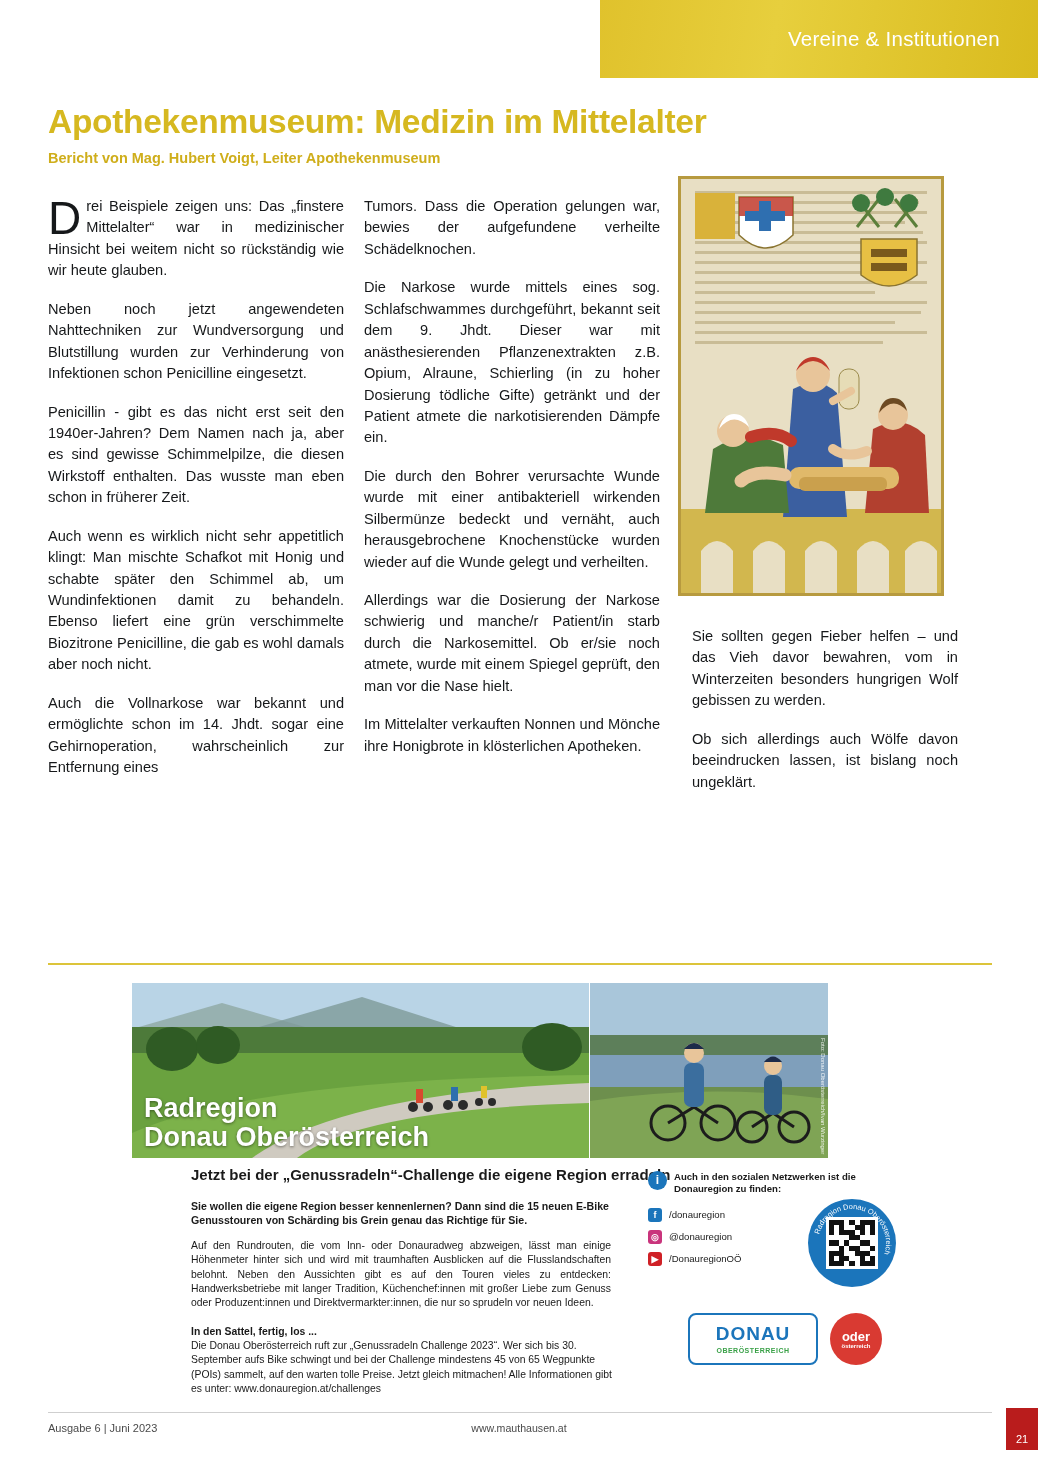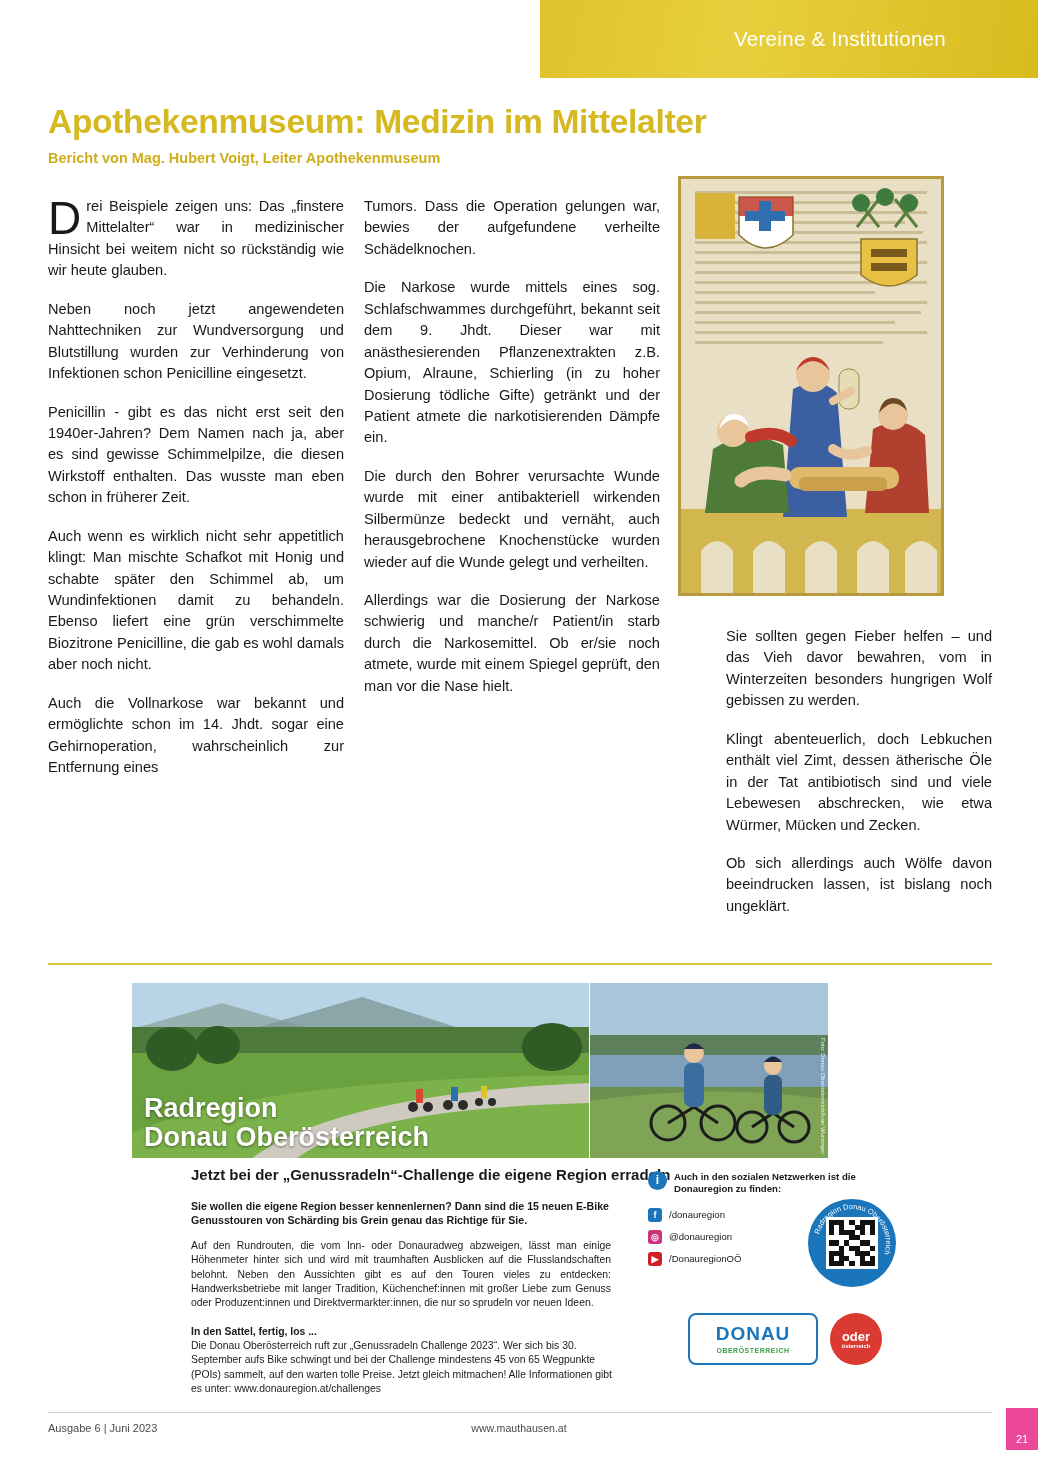--- a/index.html
+++ b/index.html
@@ -11,27 +11,27 @@
     font-family: "Liberation Sans", sans-serif;
     color: #1a1a1a;
     position: relative;
     overflow: hidden;
   }
 
   
   .header-banner {
     position: absolute;
     top: 0; right: 0;
-    width: 498px;
+    width: 438px;
     height: 78px;
     background: linear-gradient(100deg, #e0c22c 0%, #e7cf3d 40%, #d9bb1e 100%);
     display: flex;
     align-items: center;
     justify-content: flex-end;
-    padding-right: 92px;
+    padding-right: 38px;
   }
   .header-banner .sec-title {
     color: #ffffff;
     font-size: 20.5px;
     letter-spacing: 0.3px;
   }
 
   
   .article-head {
     position: absolute;
@@ -66,21 +66,21 @@
     position: absolute;
     top: 0;
     font-size: 14.6px;
     line-height: 1.47;
     color: #16181a;
     text-align: justify;
   }
   .col p { margin: 0 0 17px 0; }
   .col-1 { left: 0;    width: 296px; }
   .col-2 { left: 316px; width: 296px; }
-  .col-3 { left: 678px; width: 266px; }
+  .col-3 { left: 644px; width: 266px; }
 
   .dropcap::first-letter {
     float: left;
     font-size: 46px;
     line-height: 0.82;
     padding: 4px 5px 0 0;
     font-weight: normal;
   }
 
   
@@ -315,21 +315,21 @@
     text-align: center;
     font-size: 10.6px;
     color: #4a4a4a;
   }
   .page-tab {
     position: absolute;
     right: 0;
     top: 1408px;
     width: 32px;
     height: 42px;
-    background: #ec4899;
+    background: #b91c1c;
     color: #ffffff;
     font-size: 11px;
     display: flex;
     align-items: flex-end;
     justify-content: center;
     padding-bottom: 5px;
   }
 </style>
 </head>
 <body>
@@ -431,24 +431,24 @@
     <p>Neben noch jetzt angewendeten Nahttechniken zur Wundversorgung und Blutstillung wurden zur Verhinderung von Infektionen schon Penicilline eingesetzt.</p>
     <p>Penicillin - gibt es das nicht erst seit den 1940er-Jahren? Dem Namen nach ja, aber es sind gewisse Schimmelpilze, die diesen Wirkstoff enthalten. Das wusste man eben schon in früherer Zeit.</p>
     <p>Auch wenn es wirklich nicht sehr appetitlich klingt: Man mischte Schafkot mit Honig und schabte später den Schimmel ab, um Wundinfektionen damit zu behandeln. Ebenso liefert eine grün verschimmelte Biozitrone Penicilline, die gab es wohl damals aber noch nicht.</p>
     <p>Auch die Vollnarkose war bekannt und ermöglichte schon im 14. Jhdt. sogar eine Gehirnoperation, wahrscheinlich zur Entfernung eines</p>
   </div>
   <div class="col col-2">
     <p>Tumors. Dass die Operation gelungen war, bewies der aufgefundene verheilte Schädelknochen.</p>
     <p>Die Narkose wurde mittels eines sog. Schlafschwammes durchgeführt, bekannt seit dem 9. Jhdt. Dieser war mit anästhesierenden Pflanzenextrakten z.B. Opium, Alraune, Schierling (in zu hoher Dosierung tödliche Gifte) getränkt und der Patient atmete die narkotisierenden Dämpfe ein.</p>
     <p>Die durch den Bohrer verursachte Wunde wurde mit einer antibakteriell wirkenden Silbermünze bedeckt und vernäht, auch herausgebrochene Knochenstücke wurden wieder auf die Wunde gelegt und verheilten.</p>
     <p>Allerdings war die Dosierung der Narkose schwierig und manche/r Patient/in starb durch die Narkosemittel. Ob er/sie noch atmete, wurde mit einem Spiegel geprüft, den man vor die Nase hielt.</p>
+    <p>Im Mittelalter verkauften Nonnen und Mönche ihre Honigbrote in klösterlichen Apotheken.</p>
   </div>
   <div class="col col-3" style="top:430px;">
     <p>Sie sollten gegen Fieber helfen – und das Vieh davor bewahren, vom in Winterzeiten besonders hungrigen Wolf gebissen zu werden.</p>
-    <p>Klingt abenteuerlich, doch Lebkuchen enthält viel Zimt, dessen ätherische Öle in der Tat antibiotisch sind und viele Lebewesen abschrecken, wie etwa Würmer, Mücken und Zecken.</p>
     <p>Ob sich allerdings auch Wölfe davon beeindrucken lassen, ist bislang noch ungeklärt.</p>
   </div>
 </div>
 
 <div class="divider"></div>
 
 <div class="advert">
 
   <div class="ad-photos">
     <div class="ad-photo-main">

